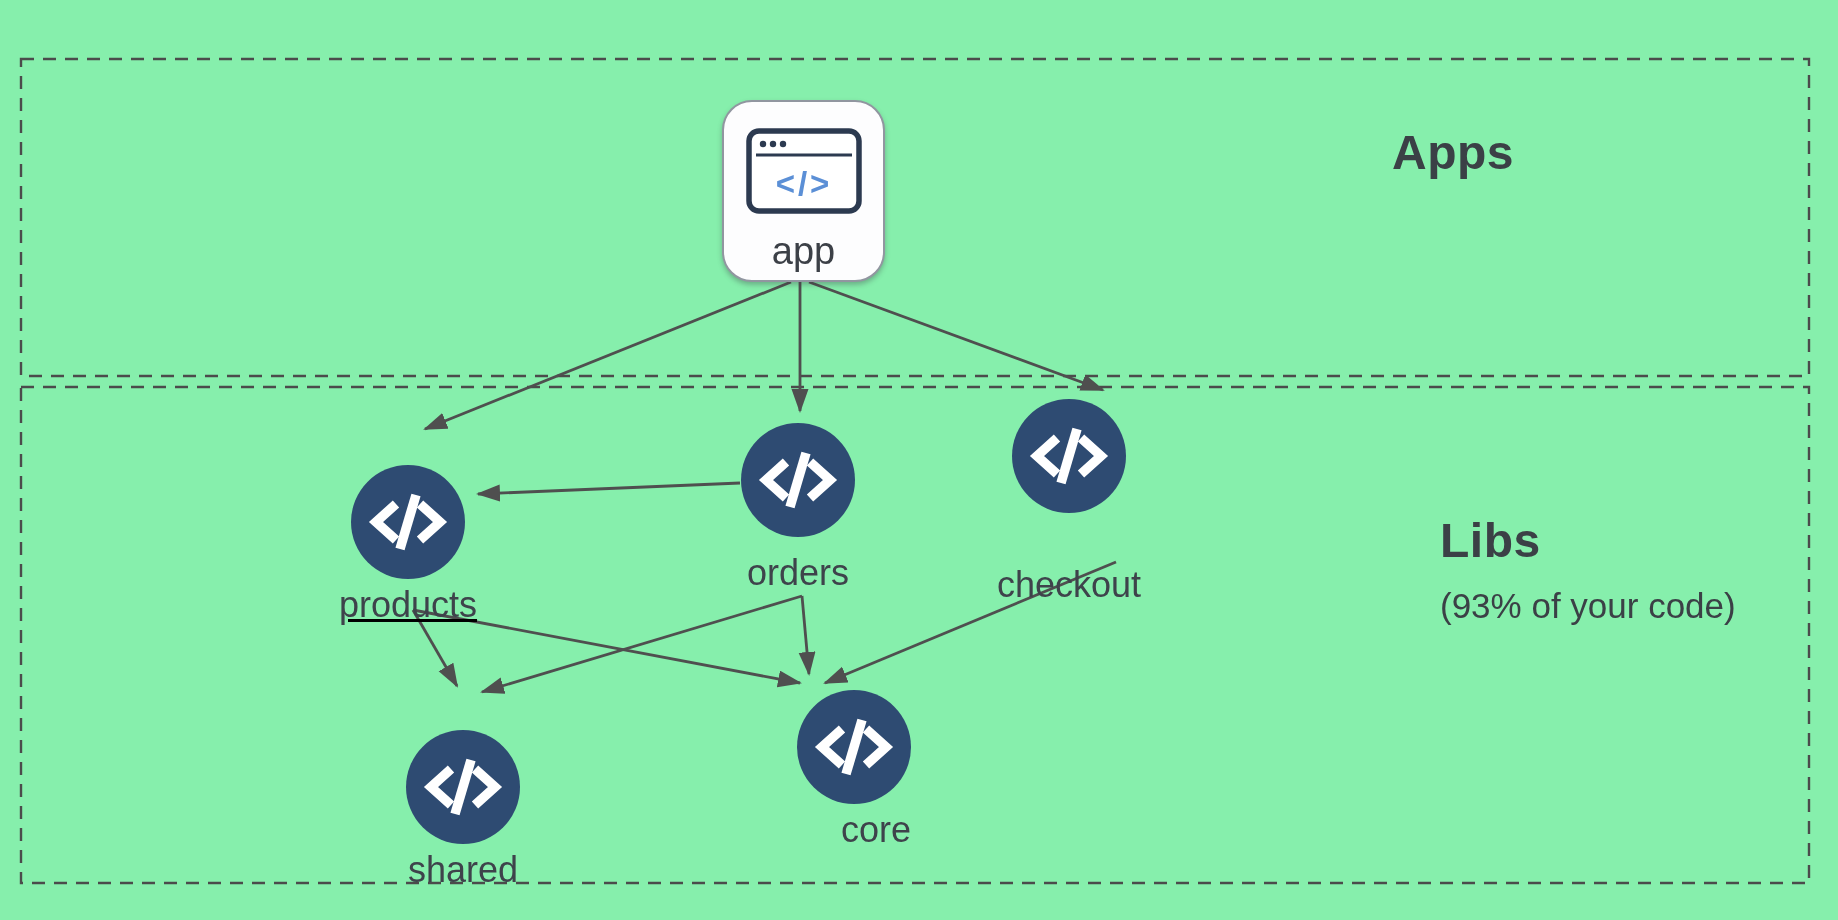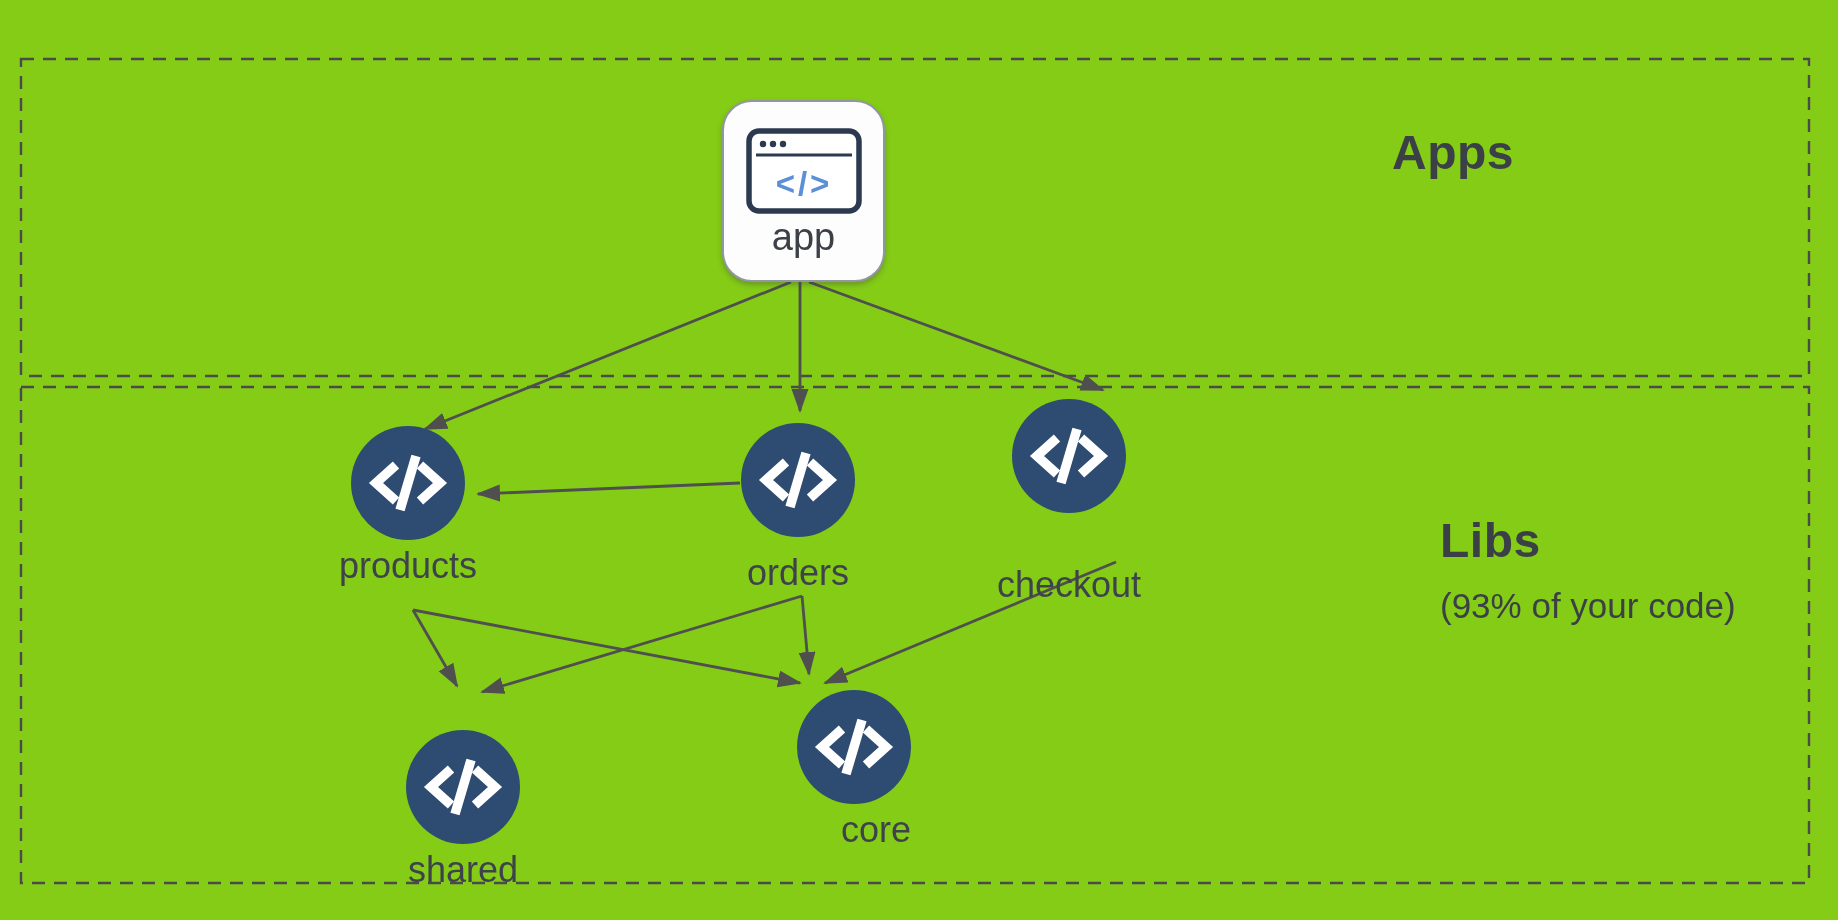--- a/index.html
+++ b/index.html
@@ -3,21 +3,21 @@
 <meta charset="utf-8">
 <style>
   * { margin: 0; padding: 0; box-sizing: border-box; }
   html, body { background: #ffffff; }
   body { font-family: "Liberation Sans", sans-serif; }
 
   .canvas {
     position: relative;
     width: 1838px;
     height: 920px;
-    background: #84cc16;
+    background: #86efac;
     overflow: hidden;
   }
 
   svg.overlay {
     position: absolute;
     left: 0; top: 0;
     width: 1838px; height: 920px;
   }
 
   
@@ -51,21 +51,21 @@
     border: 2.5px solid #9196a0;
     border-radius: 30px;
     box-shadow: 0 3px 5px rgba(60,64,70,0.35);
     display: flex;
     flex-direction: column;
     align-items: center;
     justify-content: flex-start;
   }
   .app-node .browser-icon { margin-top: 26px; }
   .app-node .node-label {
-    margin-top: 2px;
+    margin-top: 16px;
     font-size: 38px;
     color: #3c4047;
     line-height: 42px;
   }
 
   
   .lib-node {
     position: absolute;
     width: 200px;
     display: flex;
@@ -76,21 +76,21 @@
     width: 114px; height: 114px;
     display: block;
   }
   .lib-node .node-label {
     margin-top: 4px;
     font-size: 36px;
     color: #3e434b;
     line-height: 44px;
     white-space: nowrap;
   }
-  .node-products { left: 308px; top: 426px; }
+  .node-products { left: 308px; top: 465px; text-decoration: underline; }
   .node-orders   { left: 698px; top: 423px; gap: 10px; }
   .node-checkout { left: 969px; top: 399px; gap: 46px; }
   .node-shared   { left: 363px; top: 730px; }
   .node-core     { left: 711px; top: 690px; align-items: flex-end; }
 </style>
 </head>
 <body>
 
 <div class="canvas">
 

